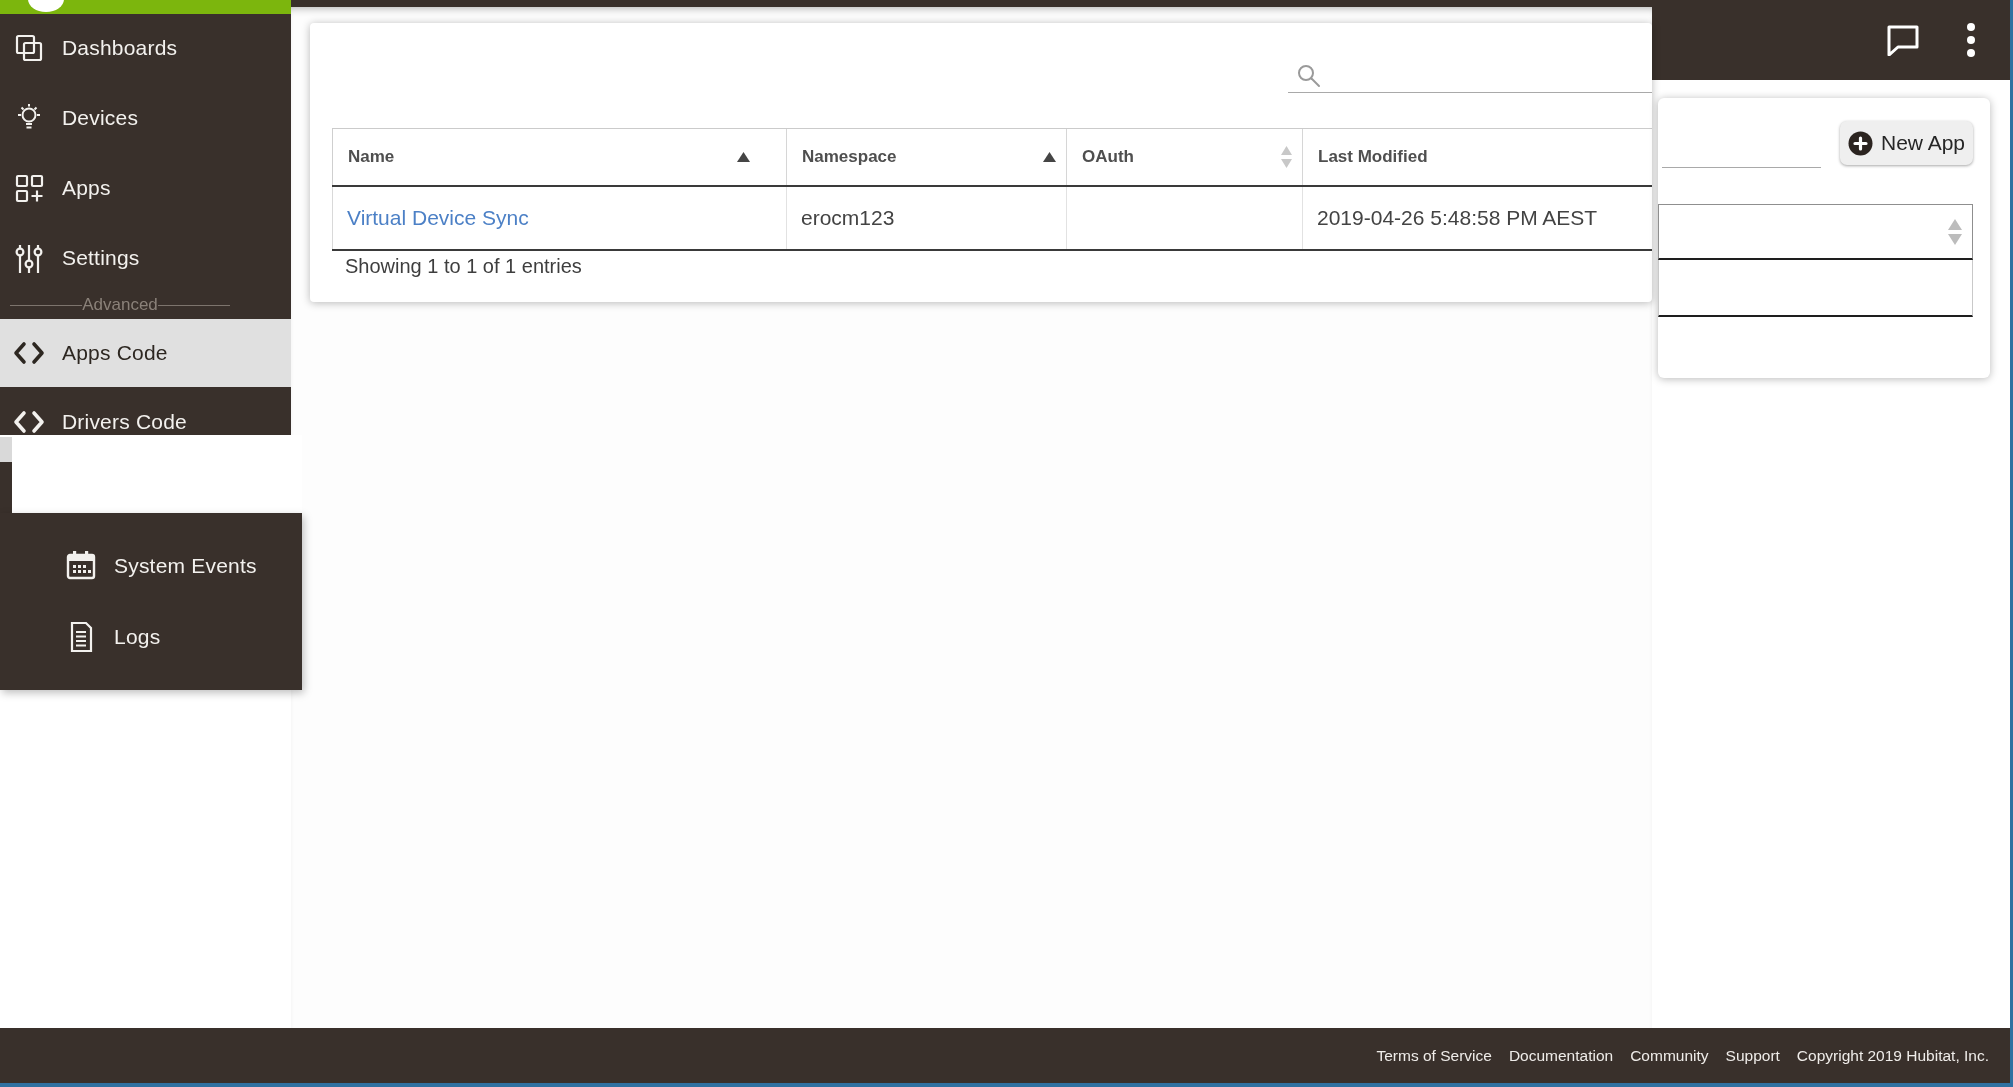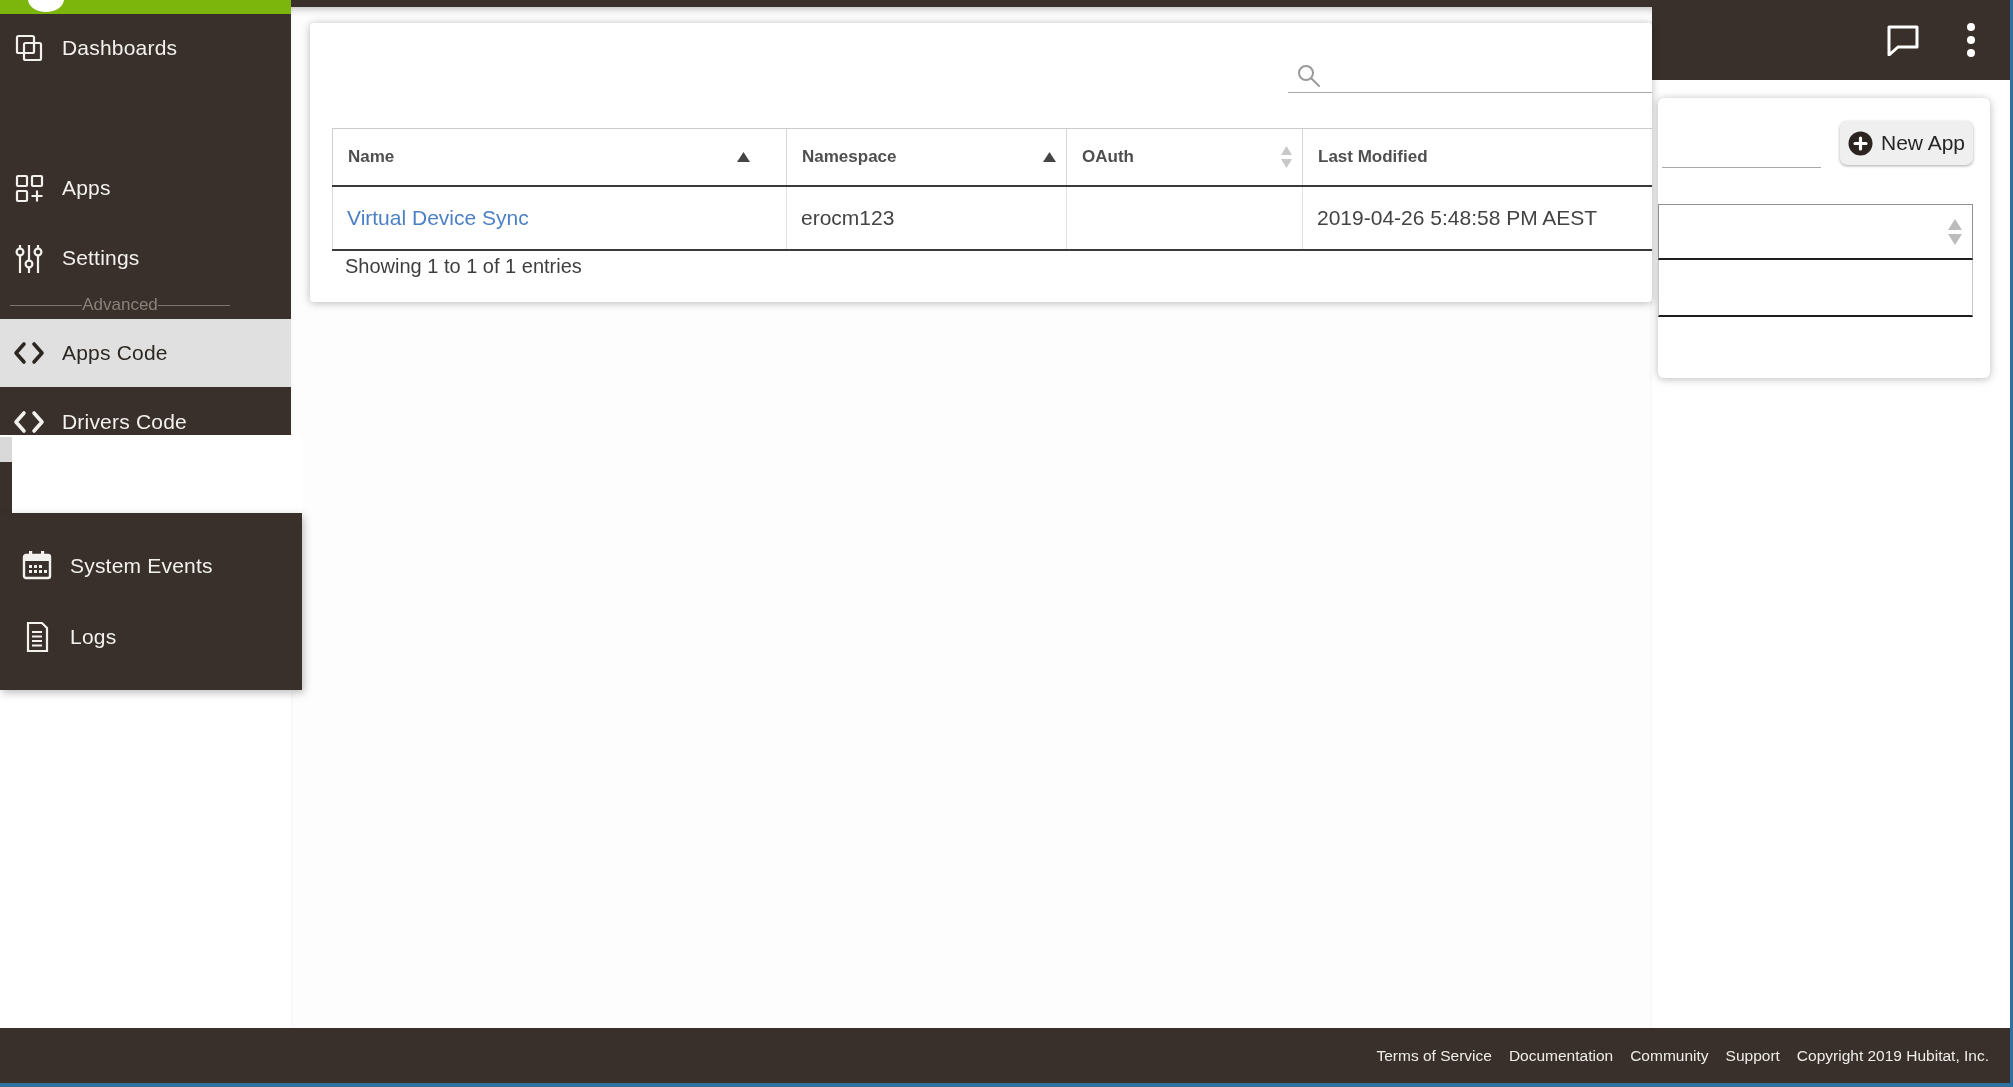--- a/index.html
+++ b/index.html
@@ -62,21 +62,21 @@
 
   
   #sidebar-white-overlay { left:9px; top:435px; width:293px; height:78px; background:#ffffff; z-index:4; }
   #sidebar-gray-notch  { left:0; top:437px; width:9px; height:25px; background:#d9d9d9; z-index:4; }
   #sidebar-dark-strip  { left:0; top:462px; width:9px; height:51px; background:#39302b; z-index:4; }
   #sidebar-lower-block {
     left:0; top:513px; width:302px; height:177px;
     background:#39302b; z-index:4;
     box-shadow: 2px 3px 8px rgba(0,0,0,0.25);
   }
-  #sidebar-lower-block .side-item { width:302px; }
+  #sidebar-lower-block .side-item { width:302px;margin-left:44px; }
   #sidebar-lower-block .icon-box { left:20px; }
   #sidebar-lower-block .lbl { left:70px; }
 
   
   #main-panel {
     left:310px; top:23px; width:1342px; height:279px;
     background:#ffffff; border-radius:4px; z-index:3;
     box-shadow: 0 1px 9px rgba(0,0,0,0.28);
     overflow:hidden;
   }
@@ -193,20 +193,30 @@
   <div class="side-item" style="top:22px;">
     <span class="icon-box">
       <svg width="30" height="30" viewBox="0 0 30 30" fill="none" stroke="#f3f1ee" stroke-width="2.2">
         <rect x="3" y="3" width="17" height="17" rx="1.5"></rect>
         <rect x="10" y="10" width="17" height="17" rx="1.5"></rect>
       </svg>
     </span>
     <span class="lbl">Dashboards</span>
   </div>
 
+  <div class="side-item" style="top:92px;">
+    <span class="icon-box">
+      <svg width="32" height="32" viewBox="0 0 32 32" fill="none" stroke="#f3f1ee" stroke-width="2">
+        <circle cx="16" cy="13" r="6.5"></circle>
+        <path d="M13 22 h6 M13.5 25.5 h5"></path>
+        <path d="M16 2 v2.5 M5 13 h3 M24 13 h3 M8.5 5.5 l2 2 M23.5 5.5 l-2 2"></path>
+      </svg>
+    </span>
+    <span class="lbl">Devices</span>
+  </div>
 
   <div class="side-item" style="top:162px;">
     <span class="icon-box">
       <svg width="30" height="30" viewBox="0 0 30 30" fill="none" stroke="#f3f1ee" stroke-width="2.2">
         <rect x="3" y="3" width="10" height="10" rx="1"></rect>
         <rect x="18" y="3" width="10" height="10" rx="1"></rect>
         <rect x="3" y="18" width="10" height="10" rx="1"></rect>
         <path d="M23 17.5 v11 M17.5 23 h11"></path>
       </svg>
     </span>

